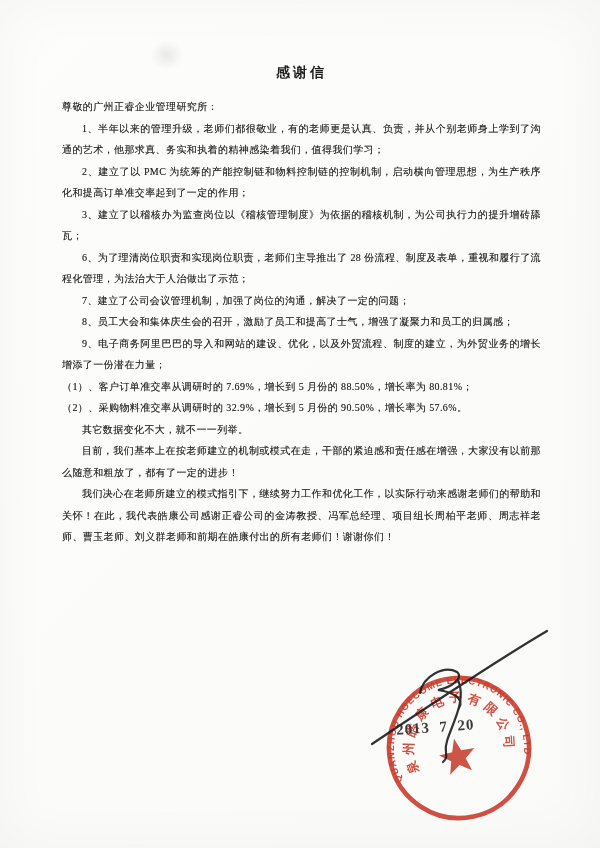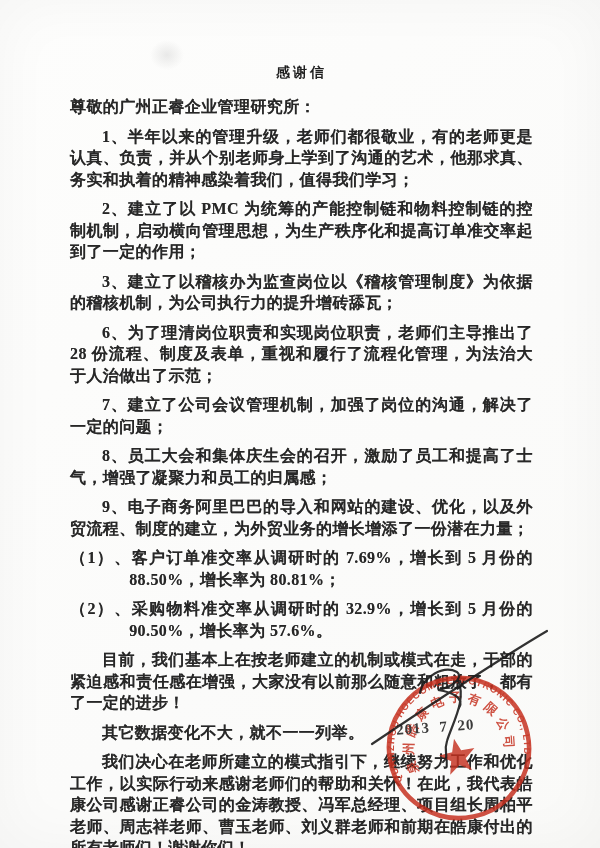--- a/index.html
+++ b/index.html
@@ -33,28 +33,27 @@
   }
   .letter-title {
     margin: 0 0 14px 0;
     text-align: center;
     font-size: 14px;
     font-weight: bold;
     letter-spacing: 3px;
     color: #1f1f1f;
   }
   .content p {
-    margin: 8px;
-    font-size: 16px;
+    margin: 0;
+    font-size: 10px;
     line-height: 21.5px;
     text-align: justify;
     letter-spacing: 0.4px;
     color: #272727;
     text-shadow: 0 0 0.4px rgba(40,40,40,0.55);
-    font-weight: bold;
   }
   .noindent { text-indent: 0; }
   .indent   { text-indent: 2em; }
   .hang     { padding-left: 3.7em; text-indent: -3.7em; }
   .stamp-wrap {
     position: absolute;
     left: 371px;
     top: 660px;
     width: 176px;
     height: 176px;
@@ -92,22 +91,22 @@
     <p class="noindent">尊敬的广州正睿企业管理研究所：</p>
     <p class="indent">1、半年以来的管理升级，老师们都很敬业，有的老师更是认真、负责，并从个别老师身上学到了沟通的艺术，他那求真、务实和执着的精神感染着我们，值得我们学习；</p>
     <p class="indent">2、建立了以 PMC 为统筹的产能控制链和物料控制链的控制机制，启动横向管理思想，为生产秩序化和提高订单准交率起到了一定的作用；</p>
     <p class="indent">3、建立了以稽核办为监查岗位以《稽核管理制度》为依据的稽核机制，为公司执行力的提升增砖舔瓦；</p>
     <p class="indent">6、为了理清岗位职责和实现岗位职责，老师们主导推出了 28 份流程、制度及表单，重视和履行了流程化管理，为法治大于人治做出了示范；</p>
     <p class="indent">7、建立了公司会议管理机制，加强了岗位的沟通，解决了一定的问题；</p>
     <p class="indent">8、员工大会和集体庆生会的召开，激励了员工和提高了士气，增强了凝聚力和员工的归属感；</p>
     <p class="indent">9、电子商务阿里巴巴的导入和网站的建设、优化，以及外贸流程、制度的建立，为外贸业务的增长增添了一份潜在力量；</p>
     <p class="hang">（1）、客户订单准交率从调研时的 7.69%，增长到 5 月份的 88.50%，增长率为 80.81%；</p>
     <p class="hang">（2）、采购物料准交率从调研时的 32.9%，增长到 5 月份的 90.50%，增长率为 57.6%。</p>
+    <p class="indent">其它数据变化不大，就不一一列举。</p>
     <p class="indent">目前，我们基本上在按老师建立的机制或模式在走，干部的紧迫感和责任感在增强，大家没有以前那么随意和粗放了，都有了一定的进步！</p>
-    <p class="indent">其它数据变化不大，就不一一列举。</p>
     <p class="indent">我们决心在老师所建立的模式指引下，继续努力工作和优化工作，以实际行动来感谢老师们的帮助和关怀！在此，我代表皓康公司感谢正睿公司的金涛教授、冯军总经理、项目组长周柏平老师、周志祥老师、曹玉老师、刘义群老师和前期在皓康付出的所有老师们！谢谢你们！</p>
 
   </div>
 
   <svg class="stamp-wrap" viewBox="-88 -88 176 176" xmlns="http://www.w3.org/2000/svg">
     <g fill="none" stroke="#c5301f">
       <circle cx="0" cy="0" r="70" stroke-width="4.6" opacity="0.9"></circle>
     </g>
     <defs>
       <path id="arcEn" d="M -55.5 34 A 65 65 0 1 1 55.5 34" fill="none"></path>

